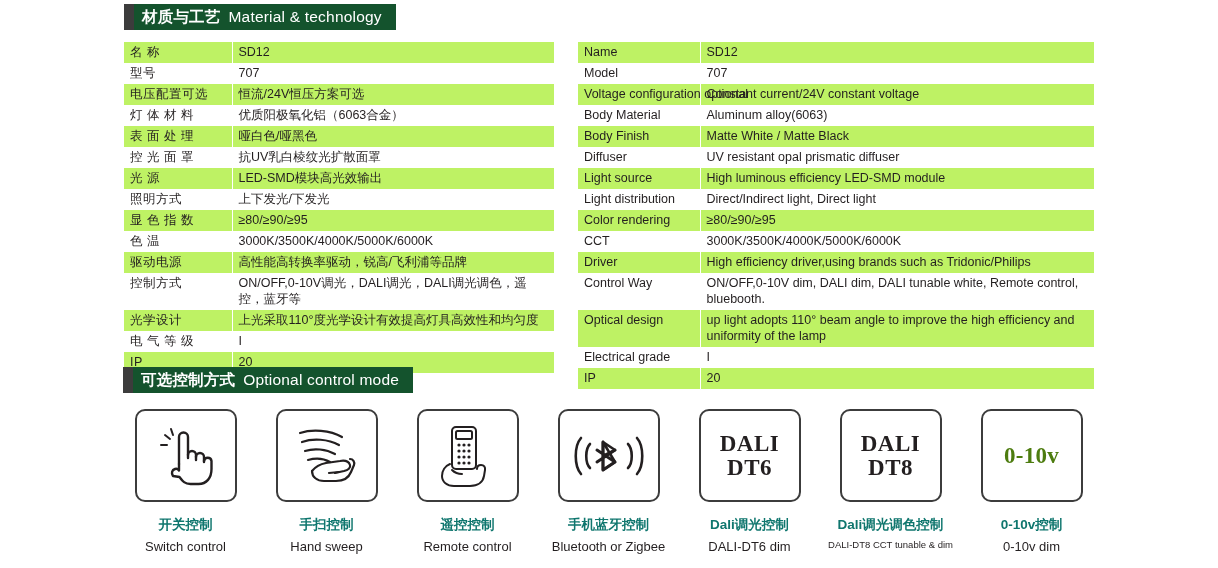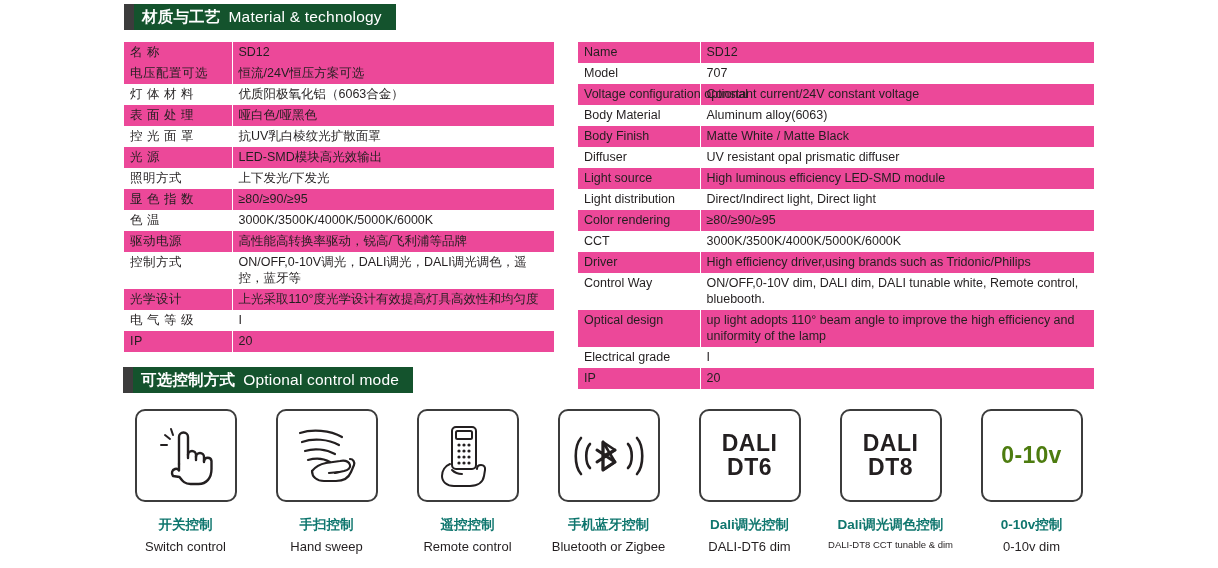--- a/index.html
+++ b/index.html
@@ -61,21 +61,21 @@
   }
   #spec-cn { left: 124px; top: 42px; width: 430px; }
   #spec-en { left: 578px; top: 42px; width: 516px; }
 
   .spec-table td {
     padding: 2px 6px 3px 6px;
     vertical-align: top;
     line-height: 1.28;
     border: none;
   }
-  .spec-table tr.alt td { background: #ec4899; }
+  .spec-table tr.alt td { background: #bef264; }
   .spec-table tr td:first-child {
     color: #231f20;
   }
   .spec-table tr td.label { white-space: nowrap; }
   #spec-cn col.c1 { width: 108px; }
   #spec-cn col.c2 { width: 322px; }
   #spec-en col.c1 { width: 122px; }
   #spec-en col.c2 { width: 394px; }
 
   
@@ -107,20 +107,21 @@
   }
   .mode .box {
     width: 102px;
     height: 93px;
     border: 2px solid #3c3c3c;
     border-radius: 10px;
     display: flex;
     align-items: center;
     justify-content: center;
     box-sizing: border-box;
+    font-family: Liberation Serif, serif;
   }
   .mode .cn {
     margin-top: 14px;
     font-size: 13.5px;
     font-weight: bold;
     color: #0f766e;
     white-space: nowrap;
   }
   .mode .en {
     margin-top: 5px;
@@ -160,20 +161,24 @@
 
   <table class="spec-table" id="spec-cn">
     <colgroup>
         <col class="c1">
         <col class="c2">
       </colgroup>
     <tbody>
       <tr class="alt">
         <td class="label cn-label">名  称</td>
         <td>SD12</td>
+      </tr>
+      <tr>
+        <td class="label cn-label">型号</td>
+        <td>707</td>
       </tr>
       <tr class="alt">
         <td class="label cn-label">电压配置可选</td>
         <td>恒流/24V恒压方案可选</td>
       </tr>
       <tr>
         <td class="label cn-label">灯 体 材 料</td>
         <td>优质阳极氧化铝（6063合金）</td>
       </tr>
       <tr class="alt">

